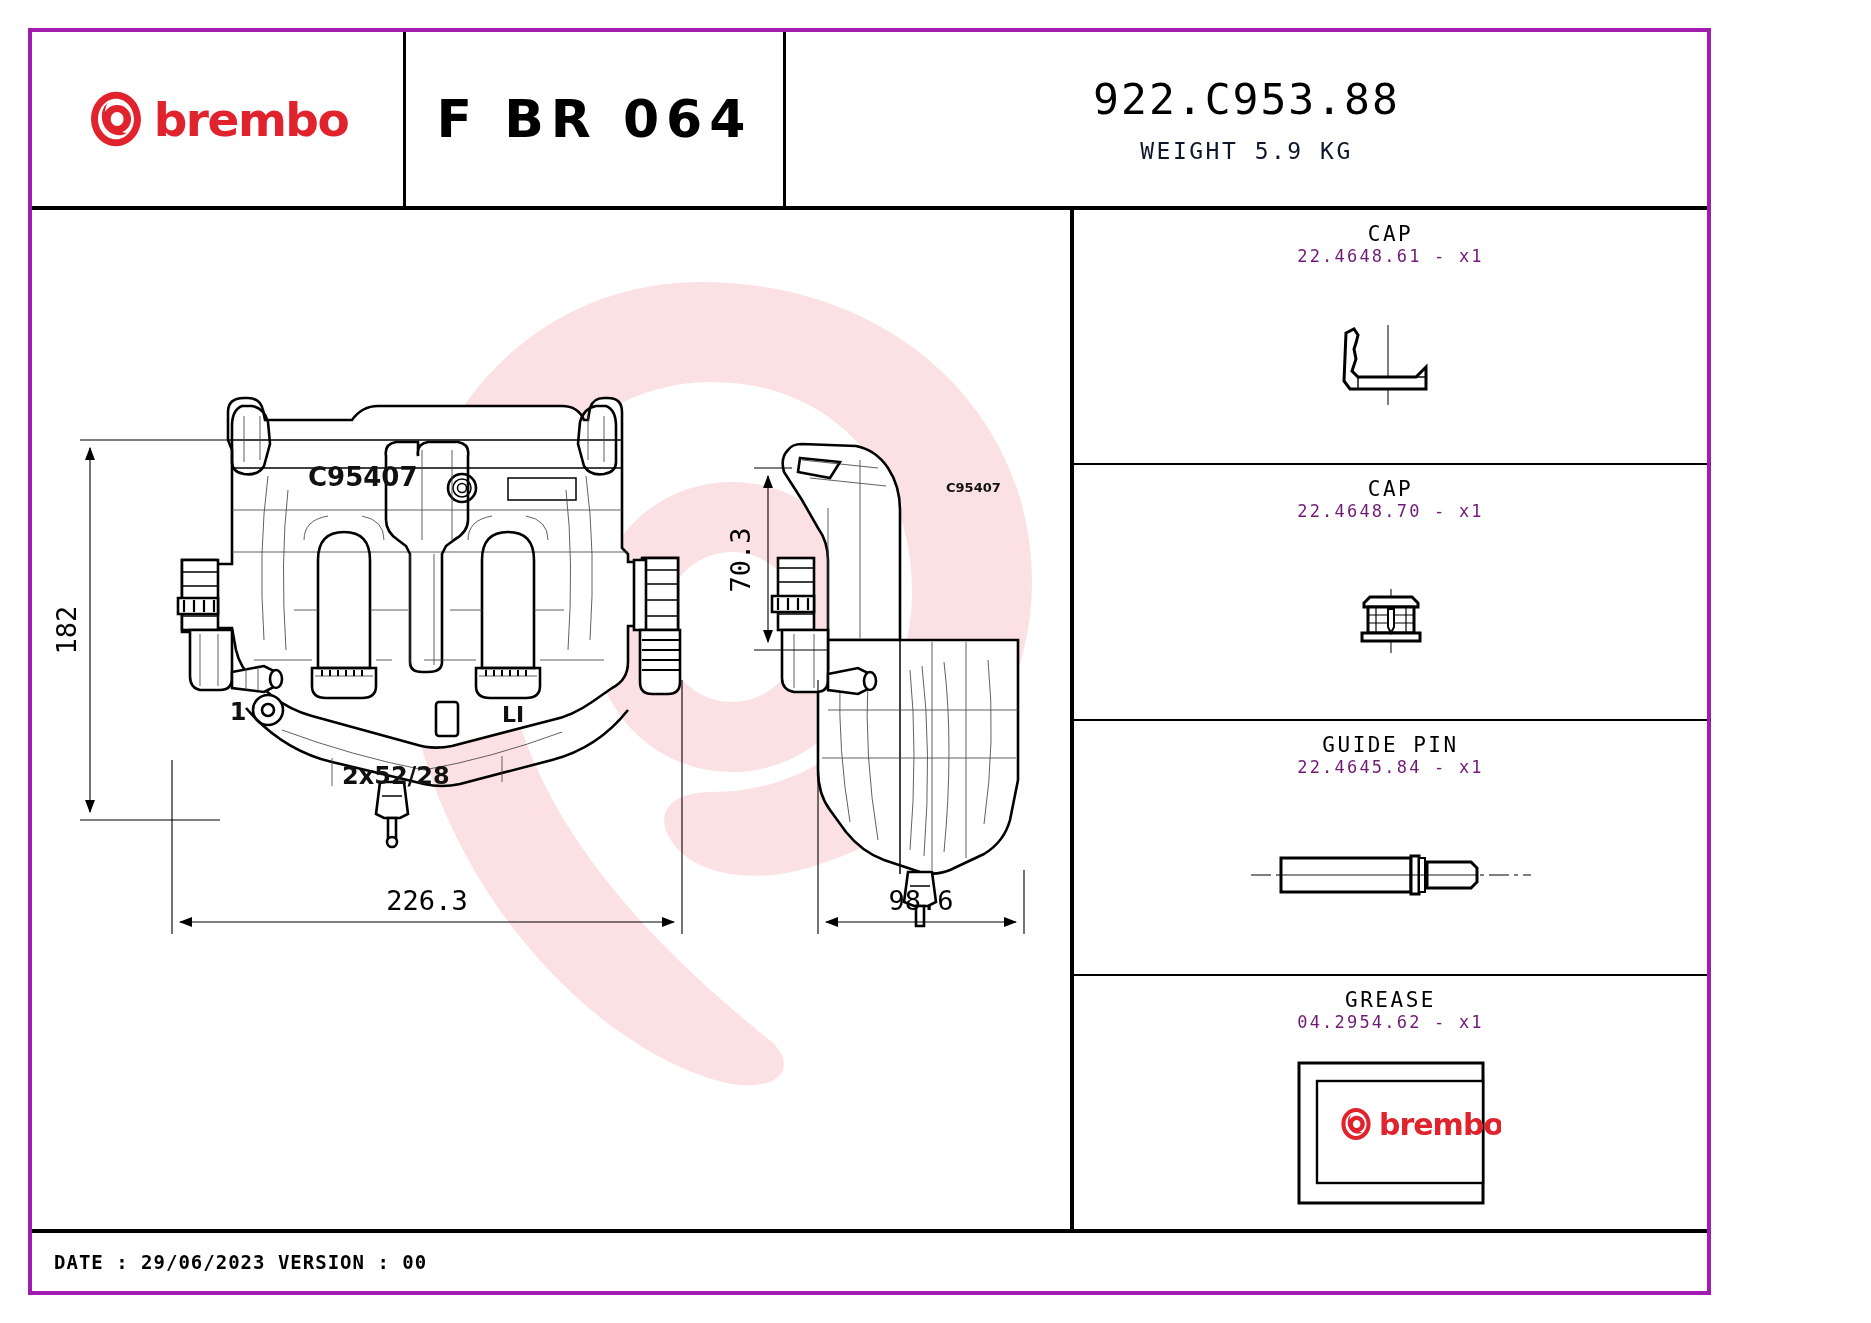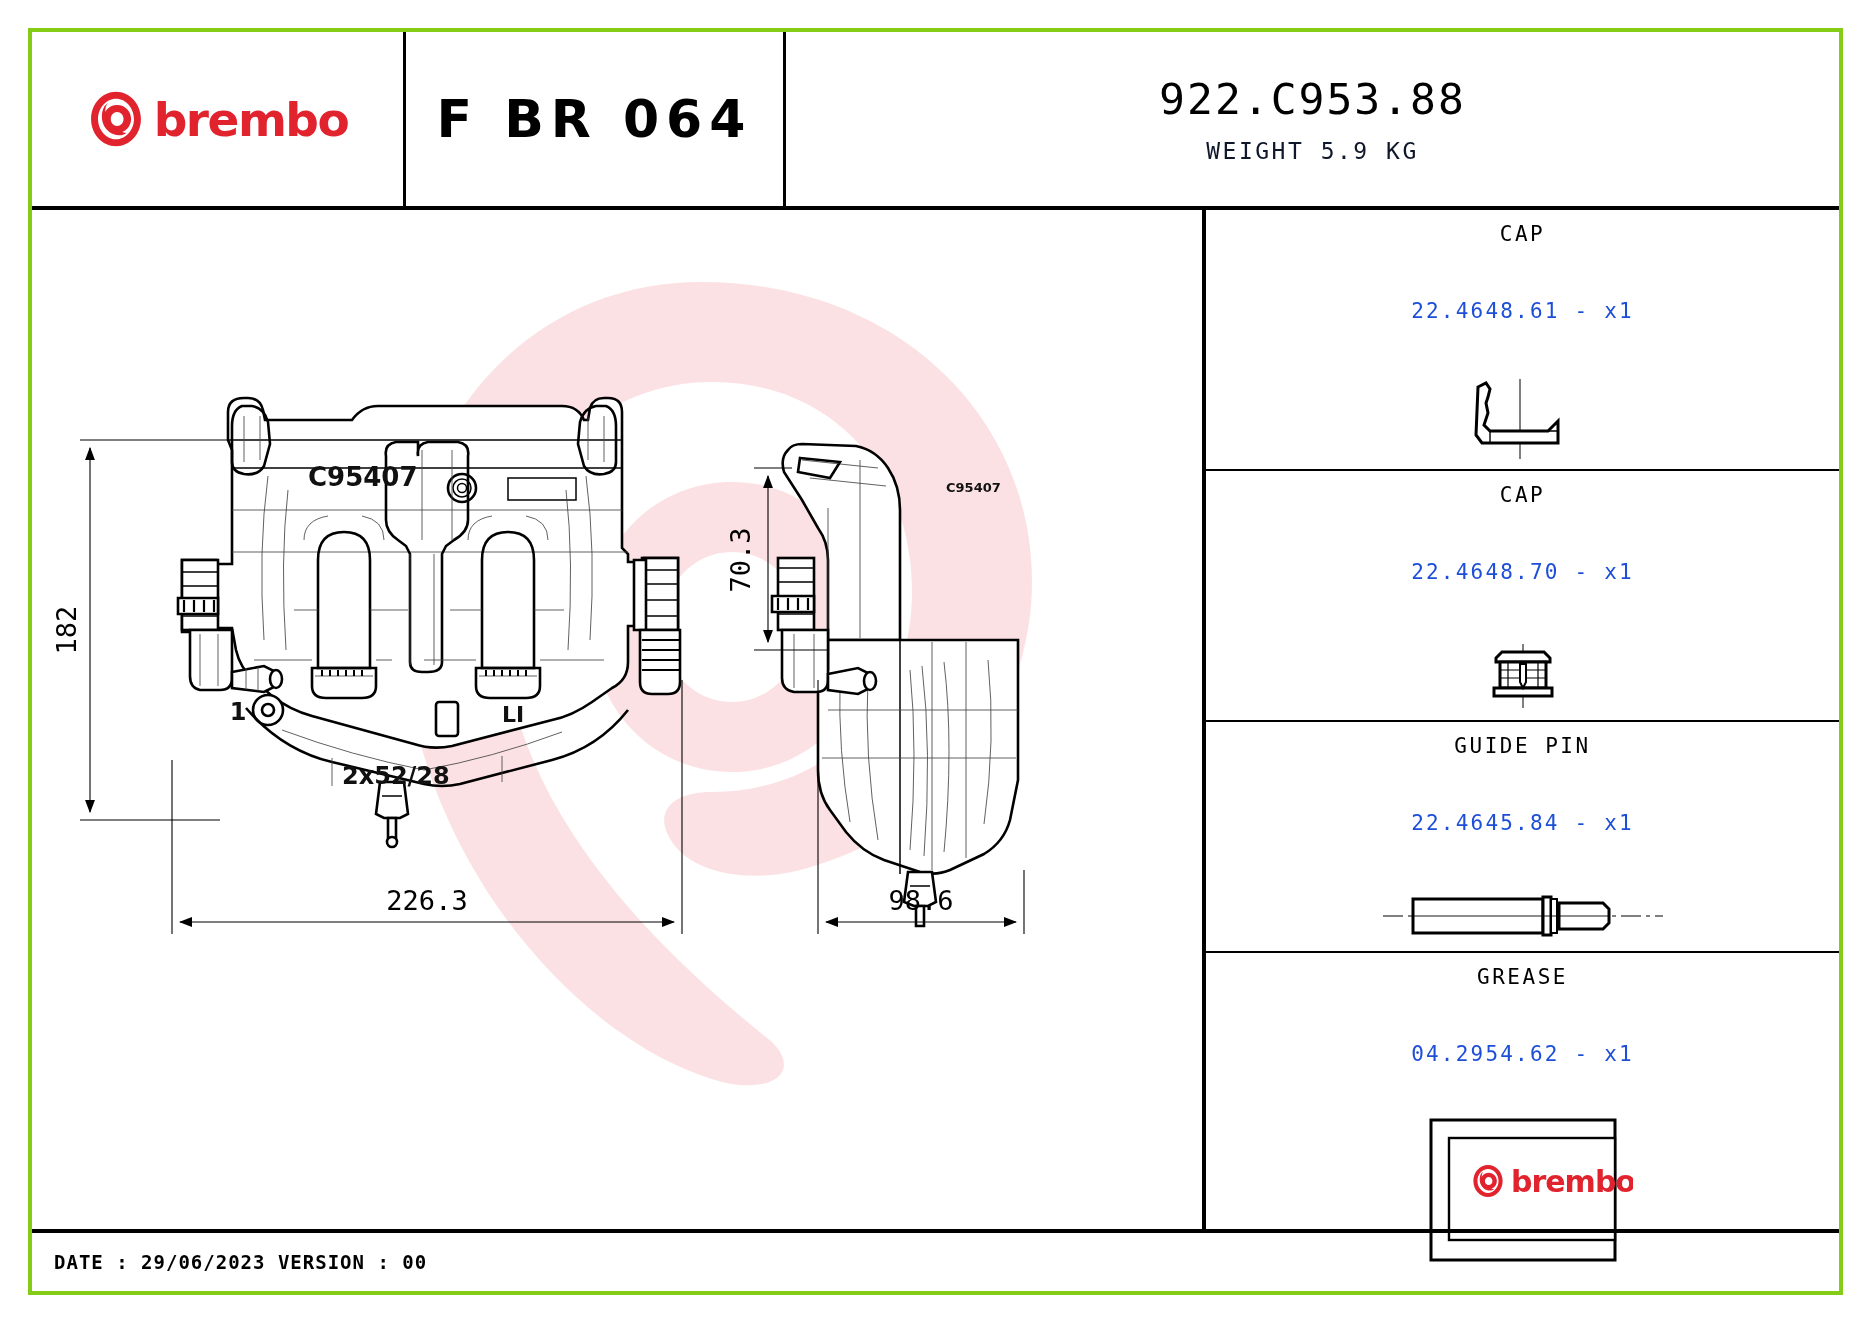--- a/index.html
+++ b/index.html
@@ -1,19 +1,19 @@
 <!DOCTYPE html>
 <html><head>
 <meta charset="utf-8">
 <style>
   html,body{margin:0;padding:0;background:#fff;}
   body{width:1871px;height:1323px;font-family:"DejaVu Sans Mono",monospace;
        -webkit-font-smoothing:none;}
-  .sheet{position:absolute;left:28px;top:28px;width:1815px;height:1267px;
-         border:4px solid #84cc16;box-sizing:border-box;background:#fff;overflow:hidden;}
+  .sheet{position:absolute;left:28px;top:28px;width:1683px;height:1267px;
+         border:4px solid #a21caf;box-sizing:border-box;background:#fff;overflow:hidden;}
 
   
   .watermark{position:absolute;left:300px;top:230px;width:760px;height:830px;
              opacity:.13;pointer-events:none;z-index:0;}
 
   
   .header{position:absolute;left:0;top:0;right:0;height:178px;
           border-bottom:4px solid #000;box-sizing:border-box;display:flex;z-index:2;background:transparent;}
   .hcell{box-sizing:border-box;display:flex;flex-direction:column;
          align-items:center;justify-content:center;}
@@ -39,25 +39,25 @@
   .brembo .mark{width:58px;height:58px;}
   .brembo .word{font-family:"DejaVu Sans",sans-serif;font-size:47px;
                 font-weight:700;color:#e1232e;letter-spacing:-1.5px;}
 
   
   .parts{position:absolute;right:0;top:178px;bottom:62px;width:637px;
          border-left:4px solid #000;box-sizing:border-box;z-index:2;display:flex;
          flex-direction:column;}
   .part-row{flex:1;border-bottom:2px solid #000;box-sizing:border-box;
             display:flex;flex-direction:column;align-items:center;
-            padding-top:12px;position:relative;gap:46px;}
+            padding-top:12px;position:relative;}
   .part-row:last-child{border-bottom:none;}
   .pname{font-size:21px;letter-spacing:2.5px;color:#000;
          font-family:"DejaVu Sans Mono",monospace;}
-  .pcode{font-size:21px;letter-spacing:2.2px;color:#1d4ed8;margin-top:7px;
+  .pcode{font-size:17px;letter-spacing:2.2px;color:#701a75;
          font-family:"DejaVu Sans Mono",monospace;}
   .pimg{flex:1;display:flex;align-items:center;justify-content:center;width:100%;}
 
   
   .drawing{position:absolute;left:0;top:178px;right:637px;bottom:62px;z-index:1;}
 
   
   .footer{position:absolute;left:0;right:0;bottom:0;height:62px;
           border-top:4px solid #000;box-sizing:border-box;display:flex;
           align-items:center;padding-left:22px;z-index:2;}

